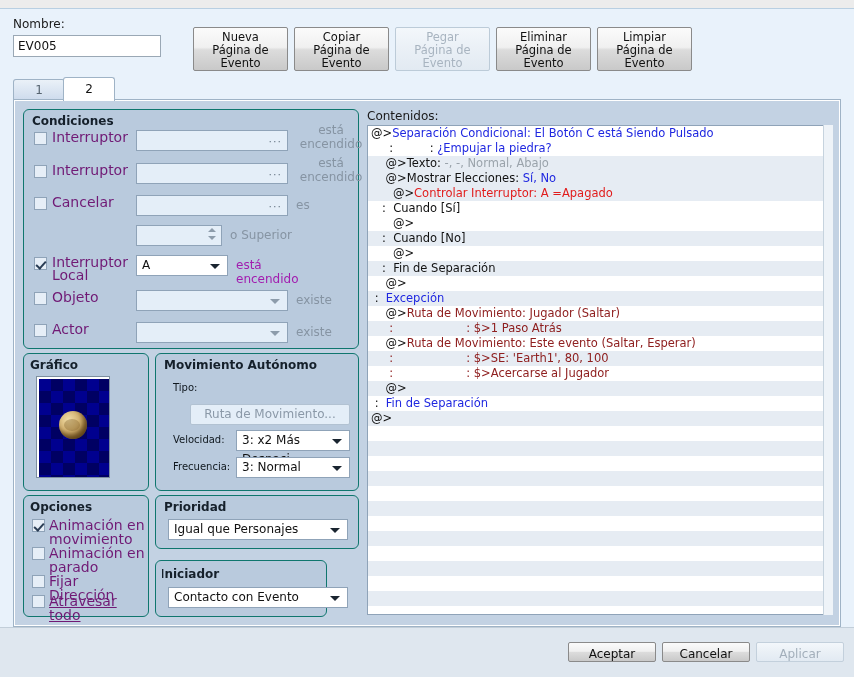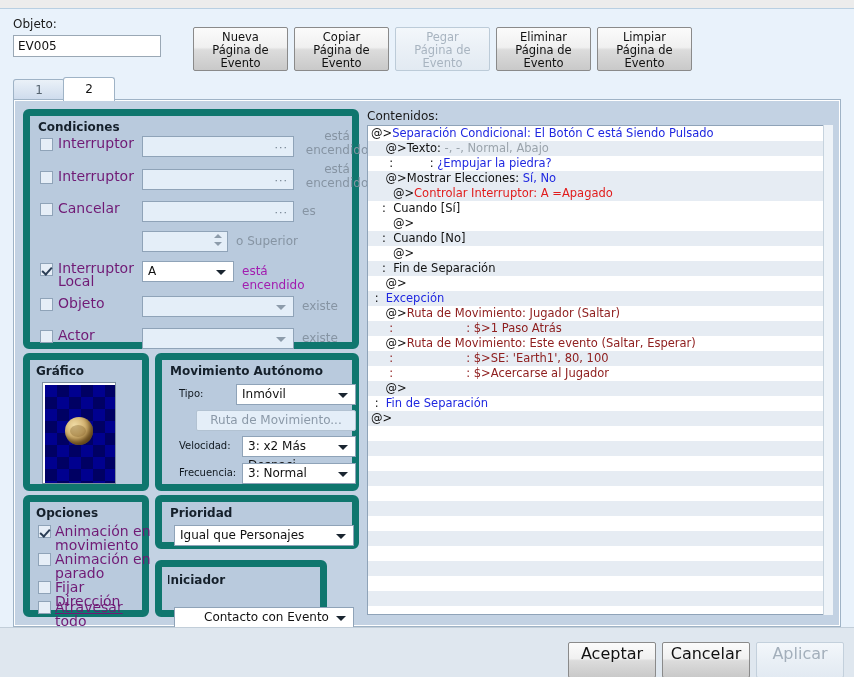--- a/index.html
+++ b/index.html
@@ -59,21 +59,21 @@
     position:absolute;left:13px;top:90px;width:828px;height:528px;
     background:#ffffff;border:1px solid #9fb3c6;box-sizing:border-box;
   }
   .panel-inner{
     position:absolute;left:1px;top:1px;width:824px;height:524px;
     background:#c3d2e3;
   }
 
   
   .group{
-    position:absolute;background:#b9cadd;border:7px solid #0f766e;border-radius:6px;
+    position:absolute;background:#b9cadd;border:1px solid #0f766e;border-radius:6px;
     box-sizing:border-box;
   }
   .group-title{
     position:absolute;font-weight:bold;font-size:12px;color:#15202b;
   }
 
   
   #g-cond{left:8px;top:8px;width:336px;height:240px;}
   .ckbox{
     position:absolute;width:13px;height:13px;box-sizing:border-box;
@@ -166,39 +166,39 @@
   .c-dark{color:#111111;}
   .c-gray{color:#9aa3ab;}
   .c-maroon{color:#8f2020;}
   .scrollgut{
     position:absolute;left:808px;top:24px;width:10px;height:490px;background:#eef3f8;
     border-left:1px solid #c6d3de;box-sizing:border-box;
   }
 
   
   .fbtn{
-    position:absolute;top:14px;width:88px;height:36px;box-sizing:border-box;
+    position:absolute;top:14px;width:88px;height:20px;box-sizing:border-box;
     background:linear-gradient(to bottom,#fbfbfb 0%,#f0f0f0 46%,#dcdcdc 52%,#c9c9c9 100%);
     border:1px solid #8a8a8a;border-radius:2px;
-    text-align:center;line-height:22px;font-size:16px;color:#111;cursor:default;
+    text-align:center;line-height:22px;font-size:12px;color:#111;cursor:default;
   }
   .fbtn.disabled{
     background:linear-gradient(to bottom,#f3f7fb 0%,#eaf0f6 50%,#e2eaf2 100%);
     border:1px solid #c3d0dc;color:#a3afbb;
   }
 </style>
 </head>
 <body>
 
 <div class="app">
   <div class="titlestrip"></div>
 
   <div class="dialog">
 
-    <div class="lbl-nombre">Objeto:</div>
+    <div class="lbl-nombre">Nombre:</div>
     <input class="nombre-input" type="text" value="EV005" style="">
 
     <div class="btnrow" id="page-buttons"><div class="pgbtn"><div>Nueva</div><div>Página de</div><div>Evento</div></div><div class="pgbtn"><div>Copiar</div><div>Página de</div><div>Evento</div></div><div class="pgbtn disabled"><div>Pegar</div><div>Página de</div><div>Evento</div></div><div class="pgbtn"><div>Eliminar</div><div>Página de</div><div>Evento</div></div><div class="pgbtn"><div>Limpiar</div><div>Página de</div><div>Evento</div></div></div>
 
     <div class="tabs" id="tab-strip">
         <div class="tab" style="left: 0px;">1</div>
         <div class="tab active" style="left: 50px;">2</div>
       </div>
 
     <div class="tabpanel">
@@ -281,24 +281,20 @@
           <div class="graphic-box">
             <div class="checker"></div>
             <div class="boulder"></div>
           </div>
         </div>
 
         <div class="group" id="g-mov">
           <div class="group-title" style="left:8px;top:4px;">Movimiento Autónomo</div>
 
           <div class="mv-lbl" style="left:17px;top:28px;">Tipo:</div>
-          <div class="combo" style="left:74px;top:24px;width:120px;">
-            <span>Inmóvil</span>
-            <span class="arrow"></span>
-          </div>
 
           <div class="flatbtn" style="left:34px;top:50px;width:160px;text-align:center;">Ruta de Movimiento...</div>
 
           <div class="mv-lbl" style="left:17px;top:80px;">Velocidad:</div>
           <div class="combo" style="left:80px;top:76px;width:114px;">
             <span>3: x2 Más Despaci</span>
             <span class="arrow"></span>
           </div>
 
           <div class="mv-lbl" style="left:17px;top:107px;">Frecuencia:</div>
@@ -335,31 +331,31 @@
         <div class="group" id="g-pri">
           <div class="group-title" style="left:8px;top:4px;">Prioridad</div>
           <div class="combo" style="left:12px;top:23px;width:180px;">
             <span>Igual que Personajes</span>
             <span class="arrow"></span>
           </div>
         </div>
 
         <div class="group" id="g-ini">
           <div class="group-title" style="left:6px;top:6px;overflow:hidden;width:190px;text-indent:-2px;">Iniciador</div>
-          <div class="combo" style="left:12px;top:40px;width:180px;text-align:center;">
+          <div class="combo" style="left:12px;top:26px;width:180px;">
             <span>Contacto con Evento</span>
             <span class="arrow"></span>
           </div>
         </div>
 
         <div class="cont-label">Contenidos:</div>
         <div class="listbox" id="contents-list">
             <div class="lrow"><span class="seg c-dark">@&gt;</span><span class="seg c-blue">Separación Condicional: El Botón C está Siendo Pulsado</span></div>
+            <div class="lrow"><span class="seg c-dark">     :          : </span><span class="seg c-blue">¿Empujar la piedra?</span></div>
             <div class="lrow alt"><span class="seg c-dark">    @&gt;</span><span class="seg c-dark">Texto</span><span class="seg c-dark">: </span><span class="seg c-gray">-, -, Normal, Abajo</span></div>
-            <div class="lrow"><span class="seg c-dark">     :          : </span><span class="seg c-blue">¿Empujar la piedra?</span></div>
             <div class="lrow alt"><span class="seg c-dark">    @&gt;</span><span class="seg c-dark">Mostrar Elecciones: </span><span class="seg c-blue">Sí, No</span></div>
             <div class="lrow alt"><span class="seg c-dark">      @&gt;</span><span class="seg c-red">Controlar Interruptor: A =Apagado</span></div>
             <div class="lrow"><span class="seg c-dark">   :  Cuando [Sí]</span></div>
             <div class="lrow"><span class="seg c-dark">      @&gt;</span></div>
             <div class="lrow alt"><span class="seg c-dark">   :  Cuando [No]</span></div>
             <div class="lrow"><span class="seg c-dark">      @&gt;</span></div>
             <div class="lrow alt"><span class="seg c-dark">   :  Fin de Separación</span></div>
             <div class="lrow"><span class="seg c-dark">    @&gt;</span></div>
             <div class="lrow alt"><span class="seg c-dark"> :  </span><span class="seg c-blue">Excepción</span></div>
             <div class="lrow"><span class="seg c-dark">    @&gt;</span><span class="seg c-maroon">Ruta de Movimiento: Jugador (Saltar)</span></div>

